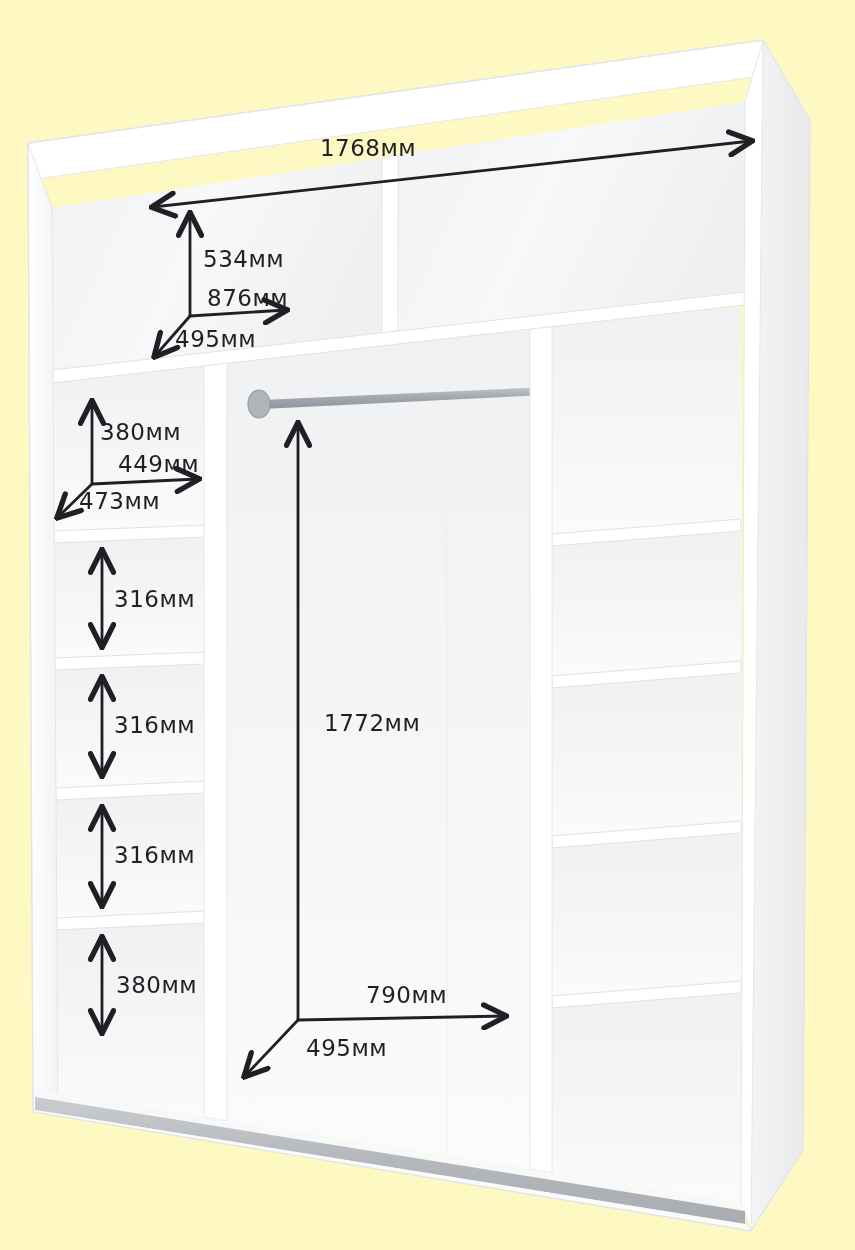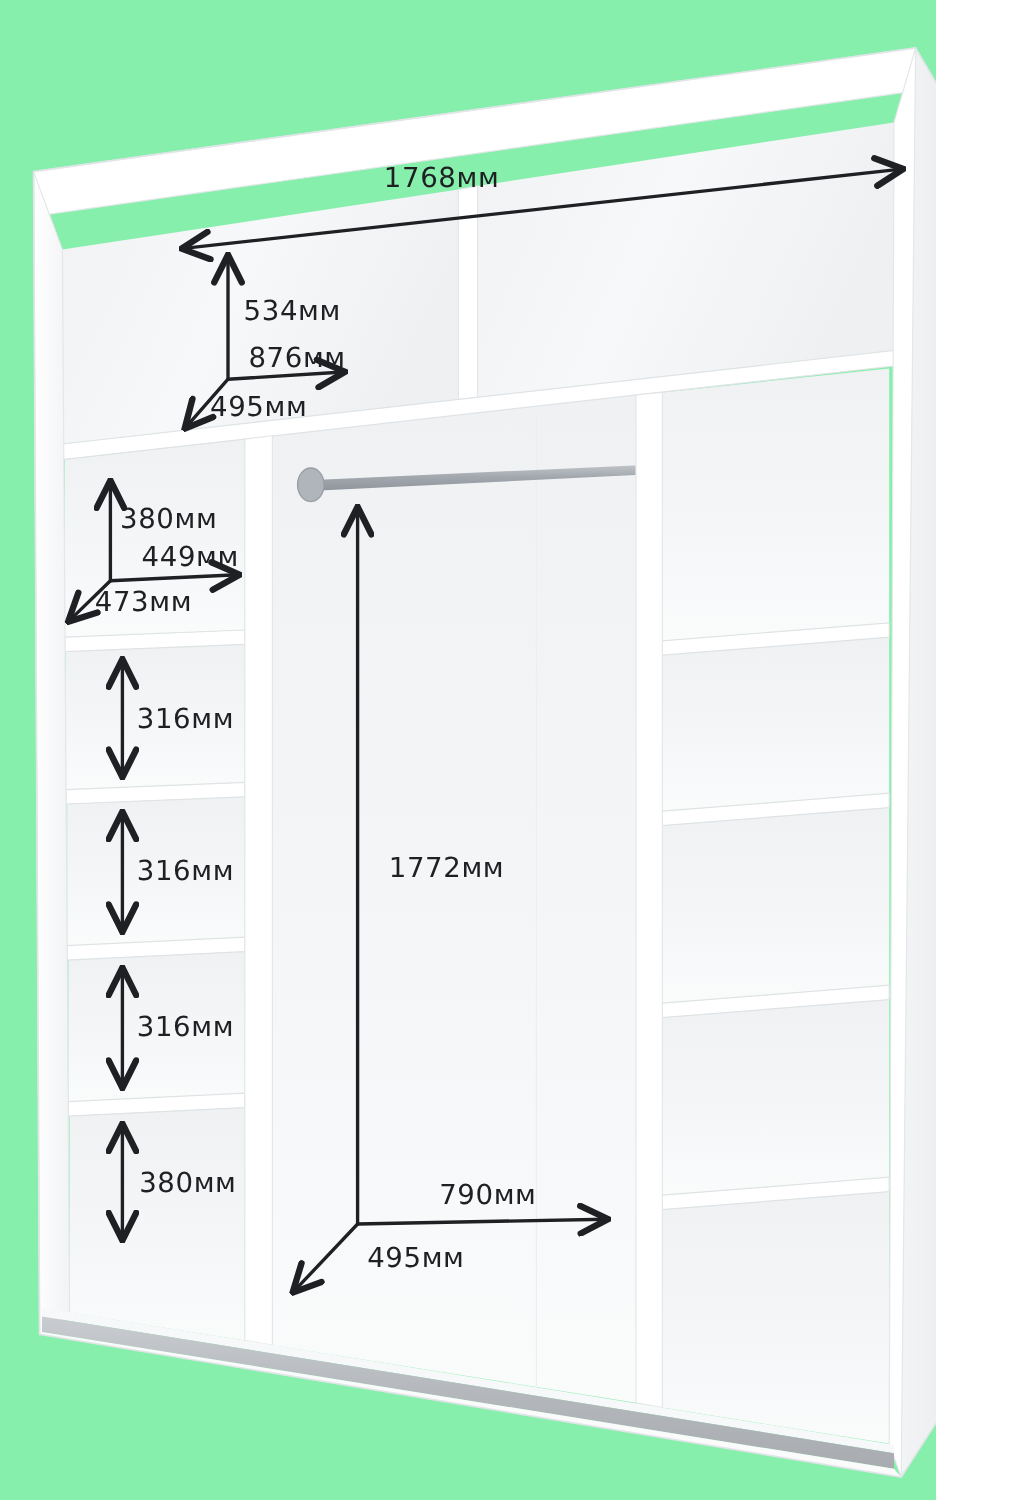--- a/index.html
+++ b/index.html
@@ -1,19 +1,19 @@
 <!DOCTYPE html>
 <html><head>
 <meta charset="utf-8">
 <style>
   html,body{margin:0;padding:0;background:#ffffff;}
   .stage{
     position:relative;
-    width:780px;height:1250px;
-    background:#86efac;
+    width:855px;height:1250px;
+    background:#fef9c3;
     overflow:hidden;
     font-family:"DejaVu Sans","Liberation Sans",sans-serif;
   }
   svg{display:block;}
   .dim-line{stroke:#1f2023;stroke-width:2.8;fill:none;stroke-linecap:round;}
   .dim-label{
     font-family:"DejaVu Sans","Liberation Sans",sans-serif;
     font-size:23px;font-weight:500;fill:#1f2023;letter-spacing:0.5px;
   }
   .edge{stroke:#e2e5e8;stroke-width:1.4;fill:none;}

